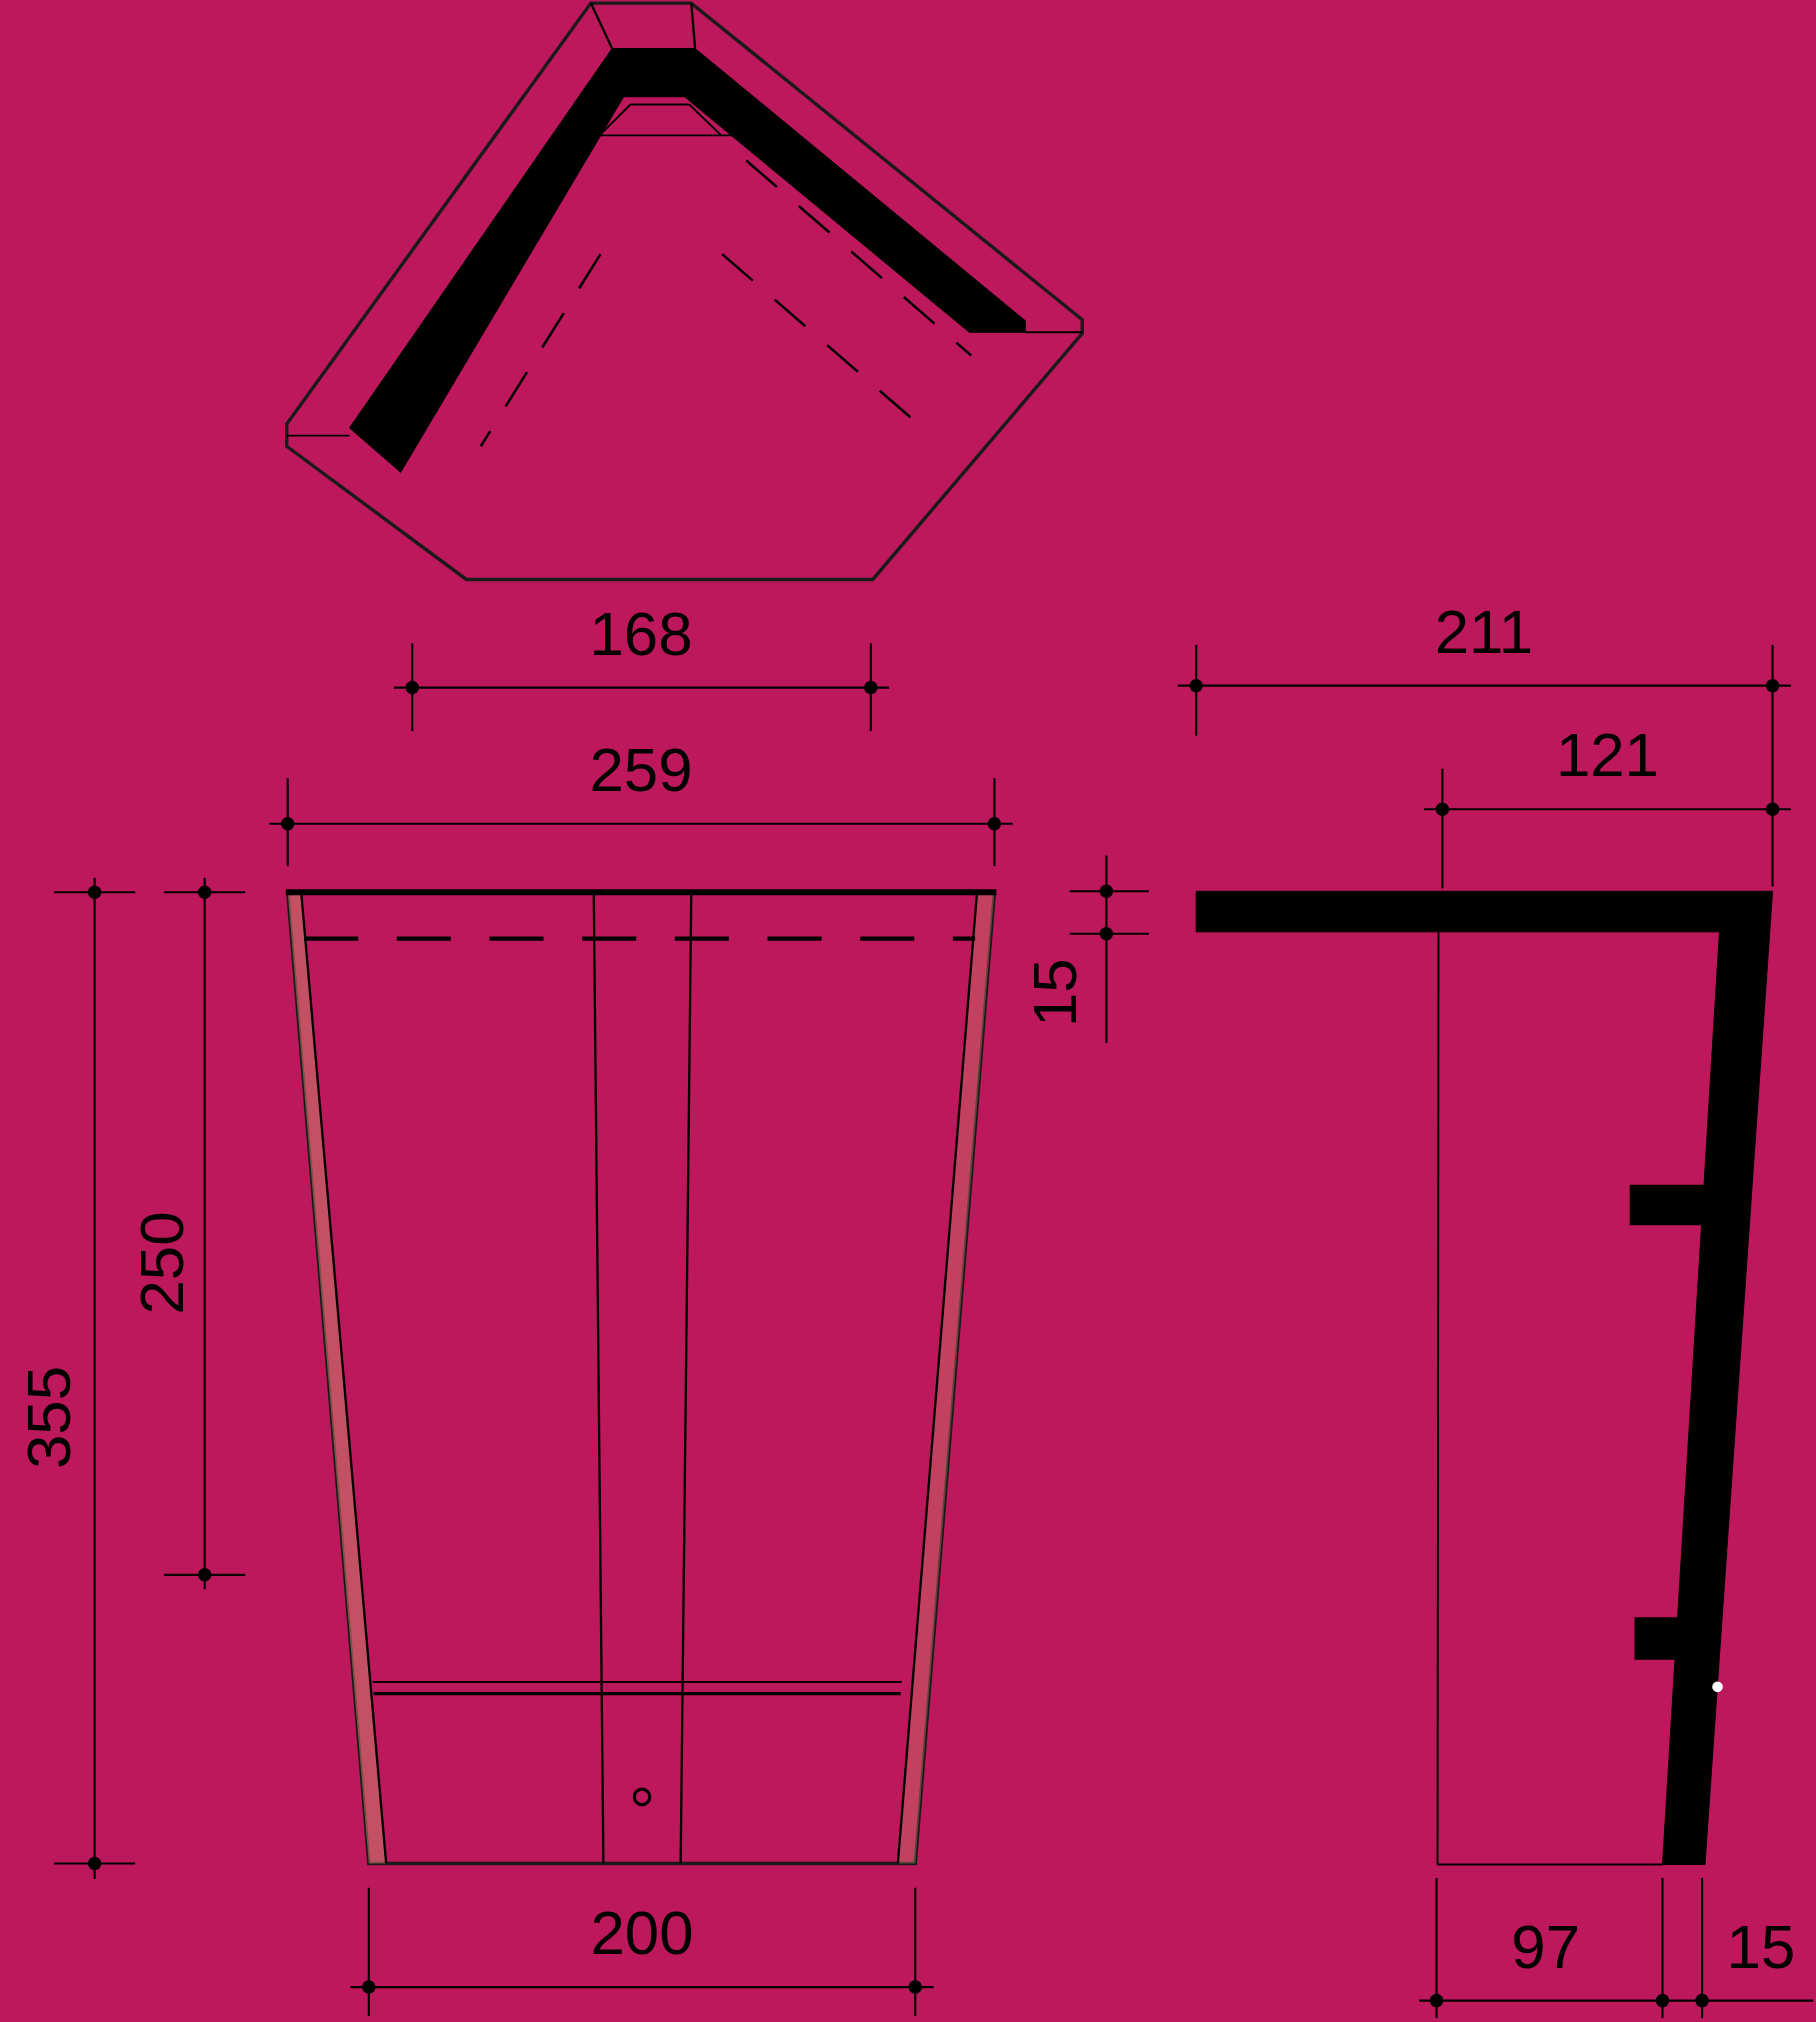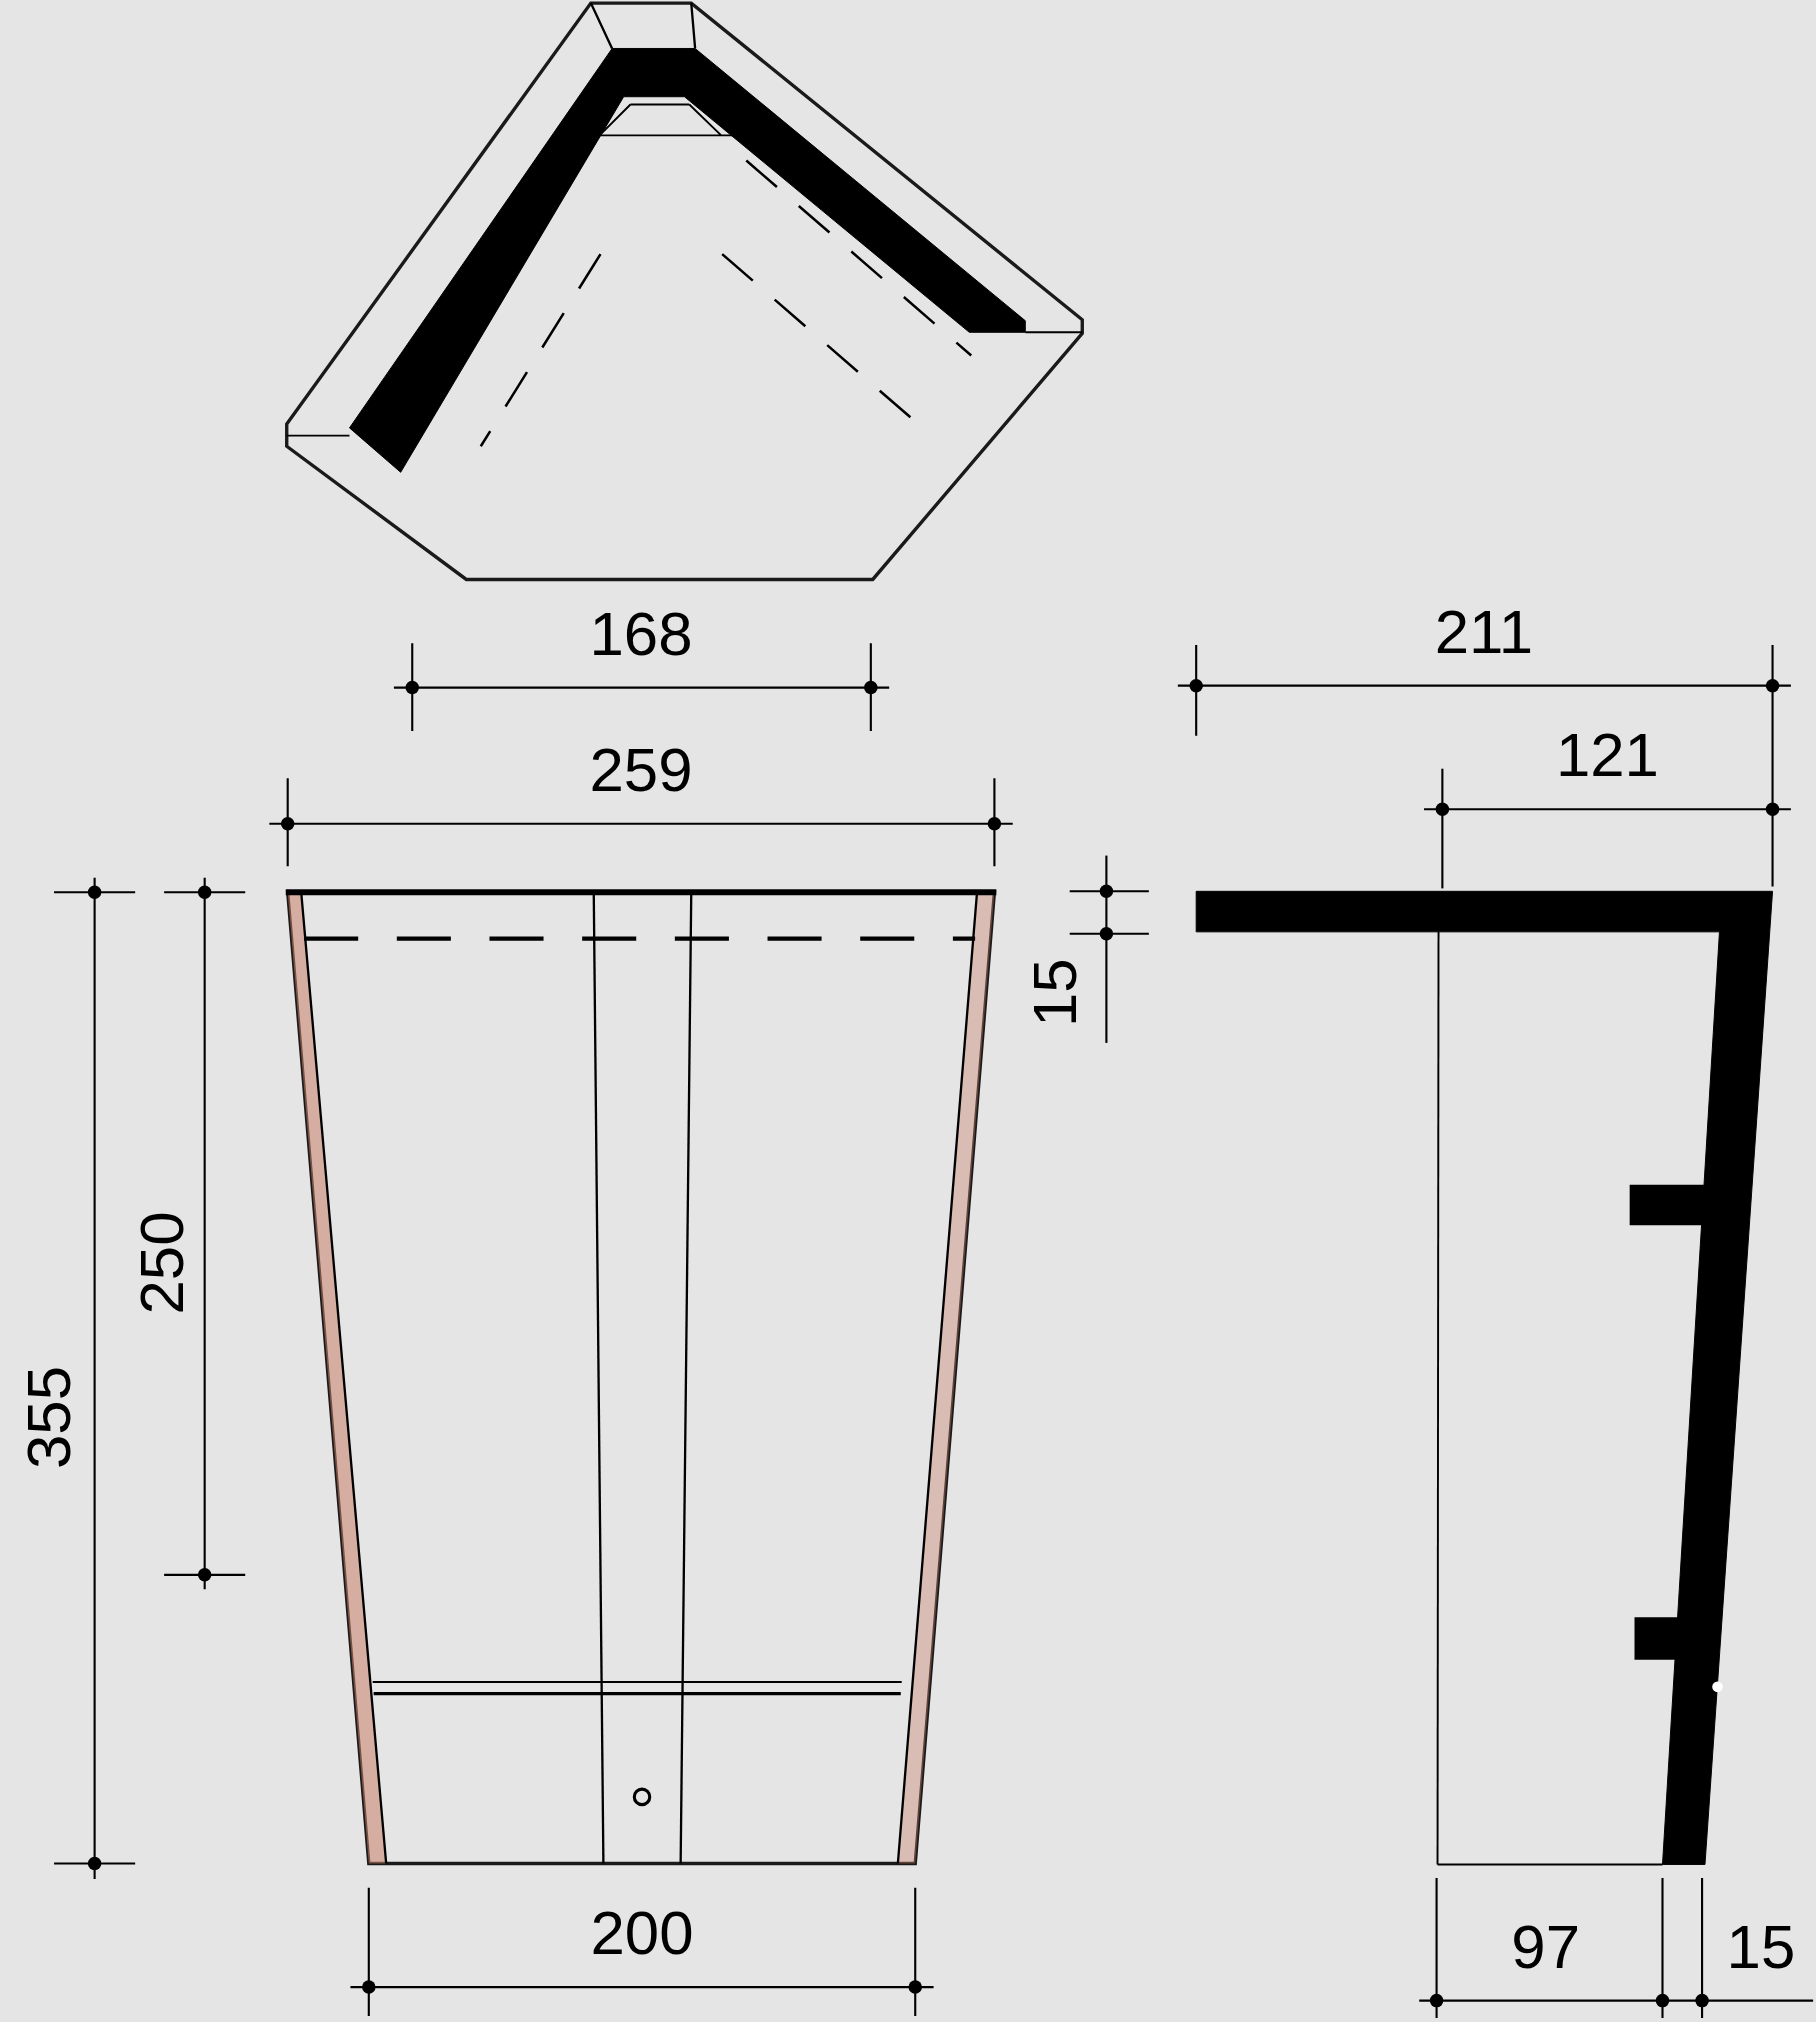--- a/index.html
+++ b/index.html
@@ -1,16 +1,16 @@
 <!DOCTYPE html>
 <html><head>
 <meta charset="utf-8">
 <style>
   html, body { margin: 0; padding: 0; background: #ffffff; }
-  .canvas-wrap { width: 1816px; height: 2023px; background: #e5e5e5; }
+  .canvas-wrap { width: 1816px; height: 2023px; background: #be185d; }
   svg { display: block; }
   .dim-text {
     font-family: "Liberation Sans", "DejaVu Sans", sans-serif;
     font-size: 64px;
     fill: #000;
     text-anchor: middle;
   }
   .thin  { stroke: #000; stroke-width: 2;   fill: none; }
   .med   { stroke: #000; stroke-width: 2.4; fill: none; }
   .thick { stroke: #1a1a1a; stroke-width: 3.5; fill: none; }

